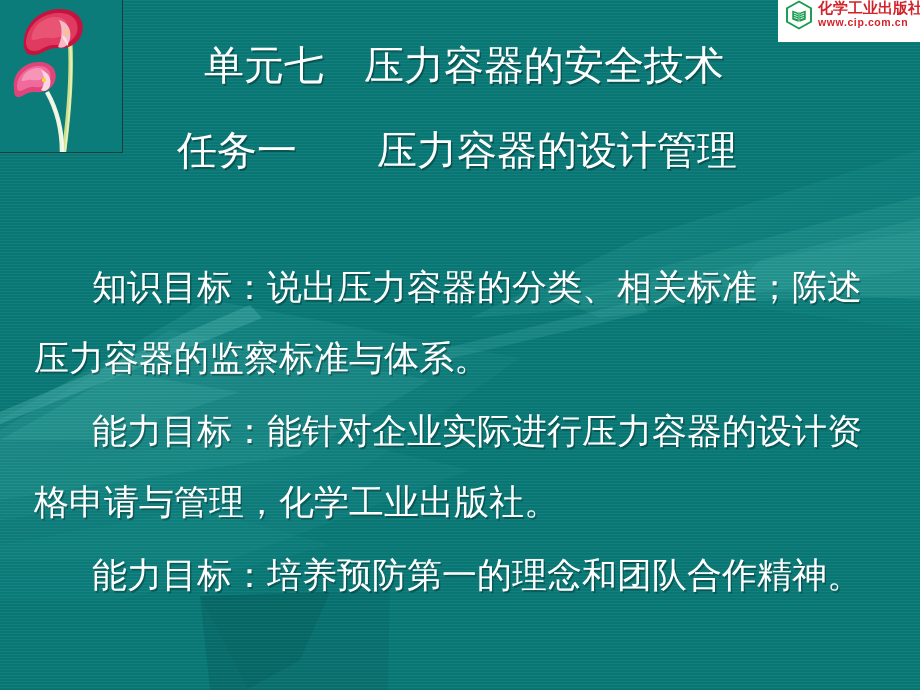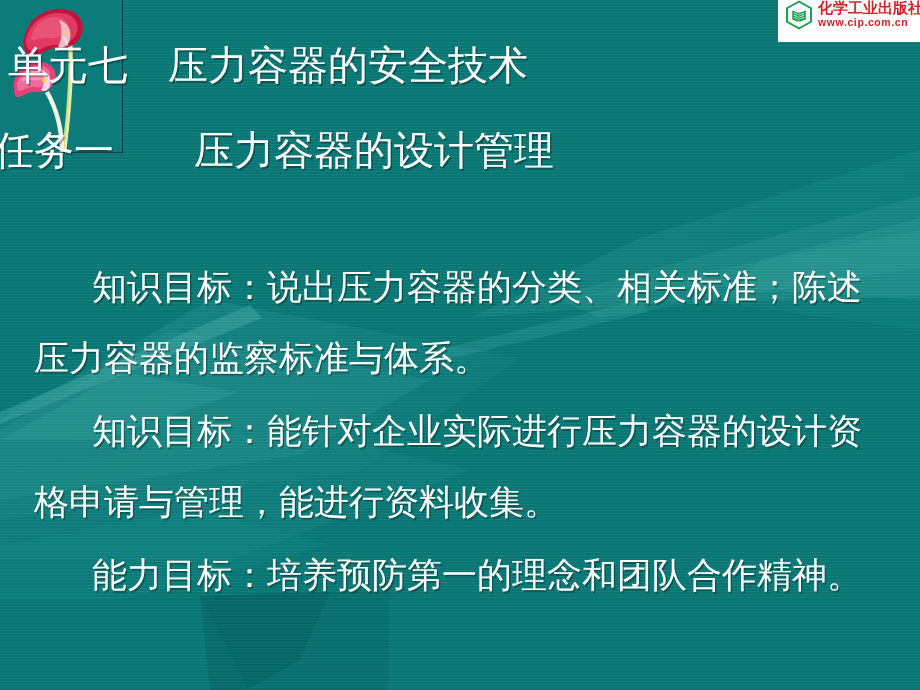--- a/index.html
+++ b/index.html
@@ -99,21 +99,21 @@
     white-space: nowrap;
     margin-top: 2px;
   }
 
   
   #title-block {
     position: absolute;
     left: 0;
     top: 46px;
     width: 920px;
-    text-align: left;
+    text-align: center;
   }
   .slide-title {
     color: #ffffff;
     font-family: "Liberation Serif", "DejaVu Serif", serif;
     font-size: 40px;
     font-weight: normal;
     line-height: 1.0;
     white-space: pre;
     text-shadow: 1.5px 1.5px 0px rgba(0,0,0,0.30);
   }
@@ -220,17 +220,17 @@
     </div>
   </div>
 
   <div id="title-block">
     <div class="slide-title" id="title-line-1">单元七　压力容器的安全技术</div>
     <div class="slide-title" id="title-line-2">任务一　　压力容器的设计管理</div>
   </div>
 
   <div id="body-block">
     <p class="body-para">知识目标：说出压力容器的分类、相关标准；陈述压力容器的监察标准与体系。</p>
-    <p class="body-para">知识目标：能针对企业实际进行压力容器的设计资格申请与管理，能进行资料收集。</p>
+    <p class="body-para">能力目标：能针对企业实际进行压力容器的设计资格申请与管理，化学工业出版社。</p>
     <p class="body-para">能力目标：培养预防第一的理念和团队合作精神。</p>
   </div>
 
 </div>
 
 </body></html>

